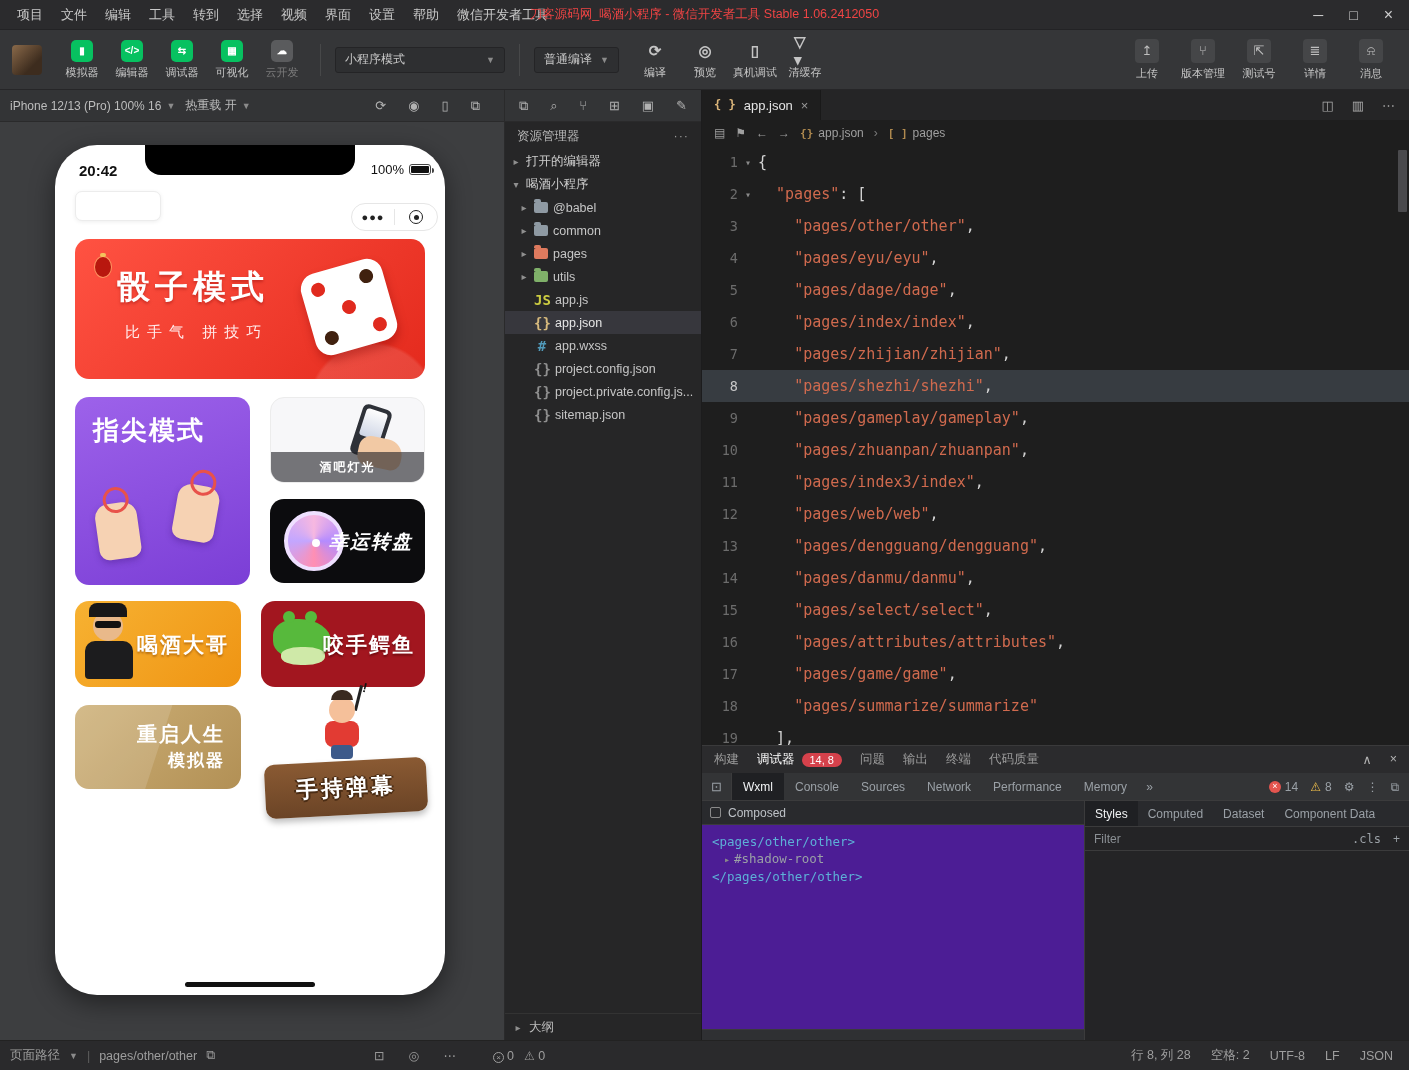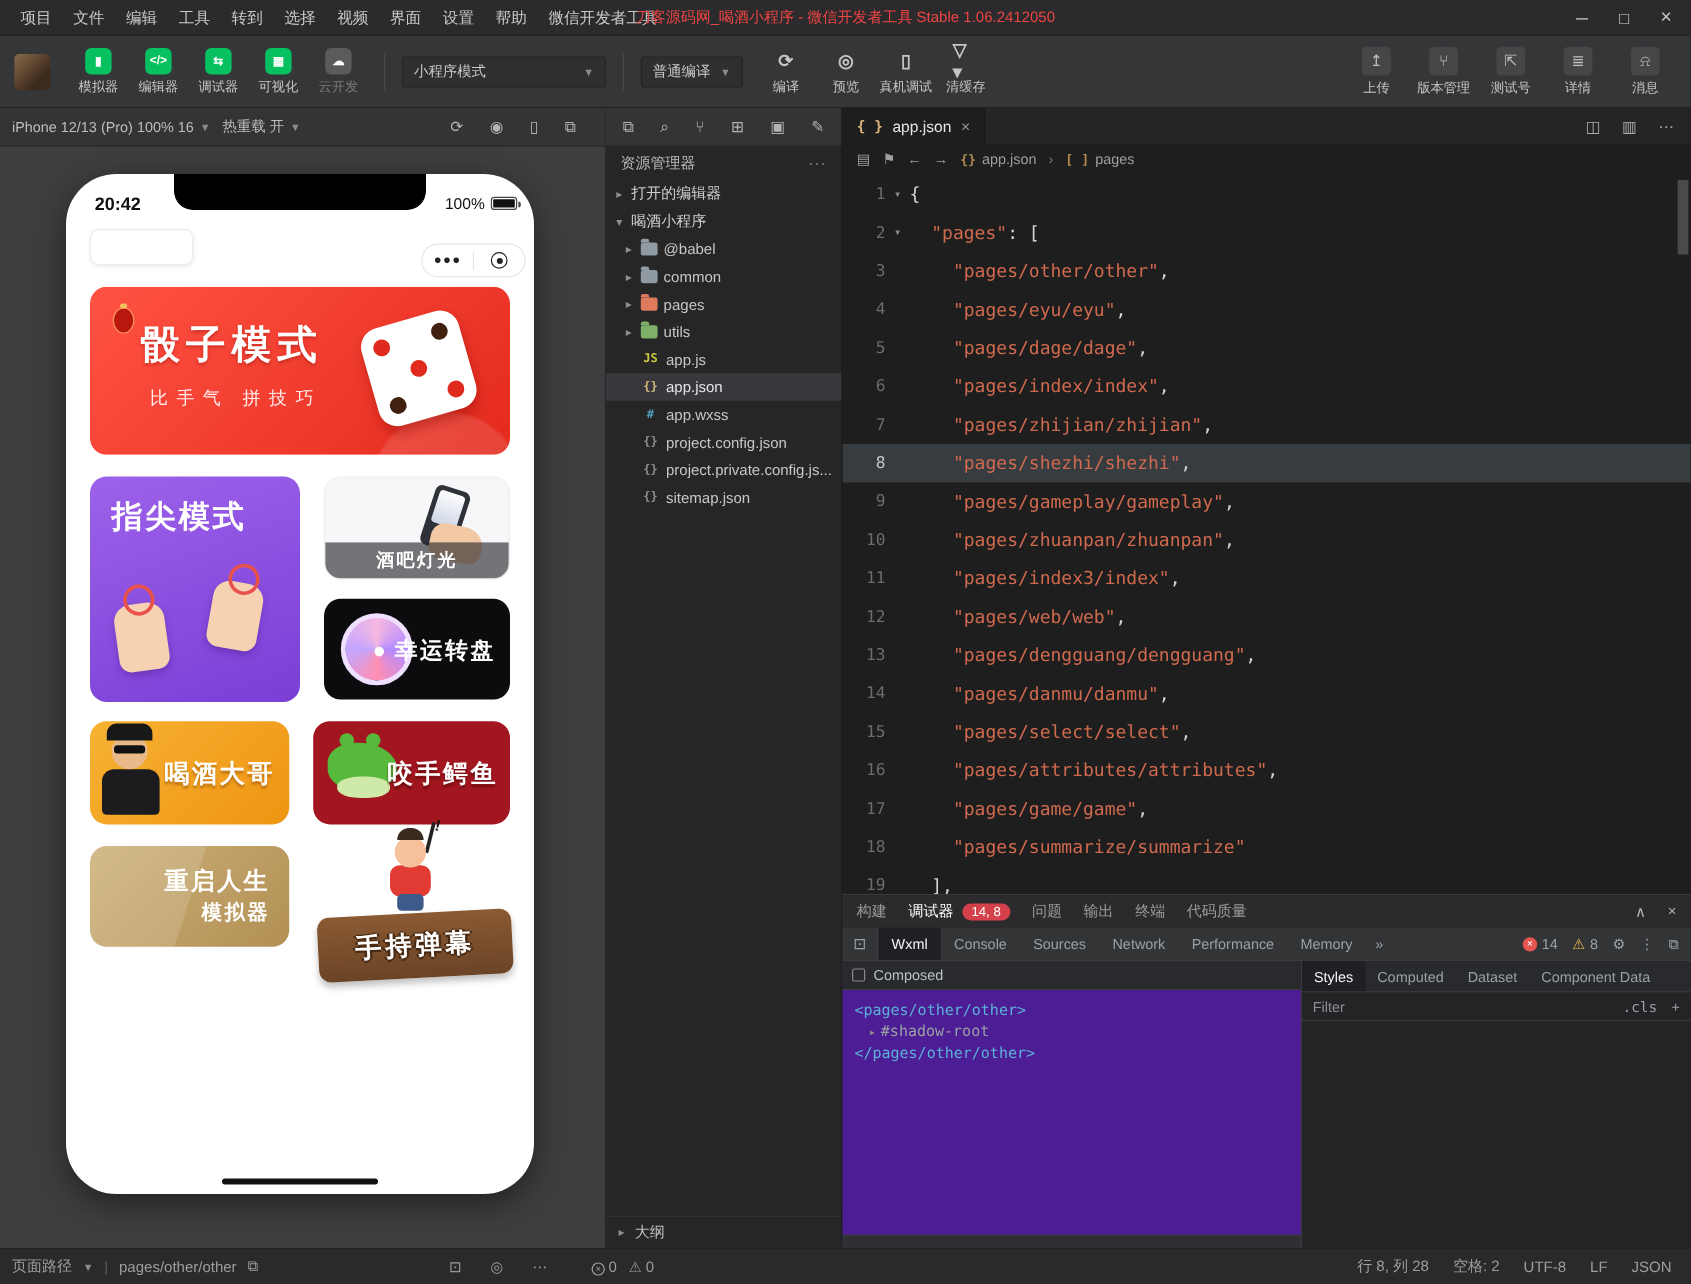--- a/index.html
+++ b/index.html
@@ -67,23 +67,23 @@
   .card-zhijian .card-title { position:absolute; left:18px; top:16px; color:#fff; font-size:26px; font-weight:bold; letter-spacing:2px; }
   .finger { position:absolute; width:42px; height:56px; background:#f6d2b3; border-radius:14px 14px 10px 10px; box-shadow:0 3px 6px rgba(60,20,120,.35); }
   .finger::before { content:''; position:absolute; top:-16px; left:10px; width:20px; height:20px; border:3px solid #e8524a; border-radius:50%; }
   .f1 { left:22px; bottom:26px; transform:rotate(-8deg); }
   .f2 { left:100px; bottom:44px; transform:rotate(10deg); }
 
   .card-jiuba { left:215px; top:252px; width:155px; height:86px; background:#f7f7f9; border:1px solid #ececec; }
   .jiuba-phone { position:absolute; right:38px; top:8px; width:30px; height:52px; background:#2e3138; border-radius:6px; transform:rotate(18deg); }
   .jiuba-phone::before { content:''; position:absolute; left:4px; top:4px; width:22px; height:28px; background:linear-gradient(#fdfdfd,#cfd6e6); border-radius:3px; }
   .jiuba-hand { position:absolute; right:22px; top:40px; width:44px; height:30px; background:#f2c9a4; border-radius:12px 16px 10px 10px; transform:rotate(12deg); }
-  .jiuba-band { position:absolute; left:0; right:0; bottom:0; height:30px; background:rgba(35,35,40,.62); display:flex; align-items:center; justify-content:center; color:#fff; font-size:15px; font-weight:bold; letter-spacing:2px; }
-
-  .card-zhuanpan { left:215px; top:354px; width:155px; height:84px; background:#0c0c0e; }
+  .jiuba-band { position:absolute; left:0; right:0; bottom:0; height:30px; background:rgba(35,35,40,.62); display:flex; align-items:center; justify-content:center; color:#fff; font-size:12px; font-weight:bold; letter-spacing:2px; }
+
+  .card-zhuanpan { left:215px; top:354px; width:155px; height:84px; background:#0c0c0e;font-style:italic; }
   .wheel { position:absolute; left:14px; top:12px; width:60px; height:60px; border-radius:50%; border:4px solid #efe0ff; background:conic-gradient(#f7b8e0,#b38bff,#ff8fb3,#c3a6ff,#f7b8e0); }
   .wheel::after { content:''; position:absolute; left:24px; top:24px; width:8px; height:8px; background:#fff; border-radius:50%; }
   .card-zhuanpan .card-title { position:absolute; right:12px; top:30px; color:#fff; font-size:19px; font-weight:bold; letter-spacing:2px; }
 
   .card-dage { left:20px; top:456px; width:166px; height:86px; background:linear-gradient(135deg,#f7b232,#ef9413); }
   .dage-head { position:absolute; left:18px; top:10px; width:30px; height:30px; background:#e9b98a; border-radius:50%; }
   .dage-head::before { content:''; position:absolute; left:2px; top:10px; width:26px; height:7px; background:#111; border-radius:3px; }
   .dage-head::after { content:''; position:absolute; left:-4px; top:-8px; width:38px; height:14px; background:#181818; border-radius:8px 8px 0 0; }
   .dage-body { position:absolute; left:10px; top:40px; width:48px; height:38px; background:#1c1c1e; border-radius:10px 10px 4px 4px; }
   .card-dage .card-title { position:absolute; right:12px; top:30px; color:#fff; font-size:21px; font-weight:bold; letter-spacing:2px; text-shadow:0 2px 2px rgba(120,60,0,.45); }
@@ -115,21 +115,21 @@
   .explorer { width:197px; background:#262627; border-right:1px solid #1c1c1d; display:flex; flex-direction:column; flex:none; font-size:12.5px; }
   .explorer-icons { height:32px; background:#333436; border-bottom:1px solid #2a2a2b; display:flex; align-items:center; justify-content:space-between; padding:0 14px; color:#b2b2b2; font-size:13px; }
   .explorer-header { height:28px; display:flex; align-items:center; padding:4px 12px; color:#b9b9b9; }
   .explorer-header .more { margin-left:auto; color:#9a9a9a; letter-spacing:1px; }
   .section-row { height:23px; display:flex; align-items:center; gap:5px; padding:0 6px; color:#cfcfcf; cursor:default; }
   .tw { width:10px; color:#8f8f8f; font-size:10px; text-align:center; flex:none; }
   .tree-row { height:23px; display:flex; align-items:center; gap:5px; padding:0 6px 0 14px; color:#c6c6c6; cursor:default; white-space:nowrap; }
   .tree-row.selected { background:#37373d; color:#e6e6e6; }
   .icon-folder { width:14px; height:11px; border-radius:2px; position:relative; flex:none; }
   .icon-folder::before { content:''; position:absolute; top:-3px; left:0; width:7px; height:3px; background:inherit; border-radius:2px 2px 0 0; }
-  .file-ic { width:16px; flex:none; text-align:center; font-family:"DejaVu Sans Mono",monospace; font-size:10px; font-weight:bold; }
+  .file-ic { width:16px; flex:none; text-align:center; font-family:"DejaVu Sans Mono",monospace; font-size:14px; font-weight:bold; }
   .file-ic.js { color:#cbcb41; } .file-ic.json { color:#d7ba7d; } .file-ic.wxss { color:#519aba; } .file-ic.json2 { color:#8f8f8f; }
   .tree-label { overflow:hidden; text-overflow:ellipsis; }
   .explorer-footer { margin-top:auto; border-top:1px solid #333; }
   .outline-row { height:26px; display:flex; align-items:center; gap:6px; padding:0 8px; color:#bdbdbd; }
 
   
   .editor-col { flex:1; display:flex; flex-direction:column; background:#1e1e1e; min-width:0; }
   .tabbar { height:30px; background:#252526; display:flex; align-items:stretch; }
   .etab { display:flex; align-items:center; gap:8px; padding:0 12px; background:#1e1e1e; color:#e4e4e4; font-size:13px; border-right:1px solid #191919; }
   .etab .brace { color:#dcb67a; font-family:"DejaVu Sans Mono",monospace; font-size:12px; font-weight:bold; }

